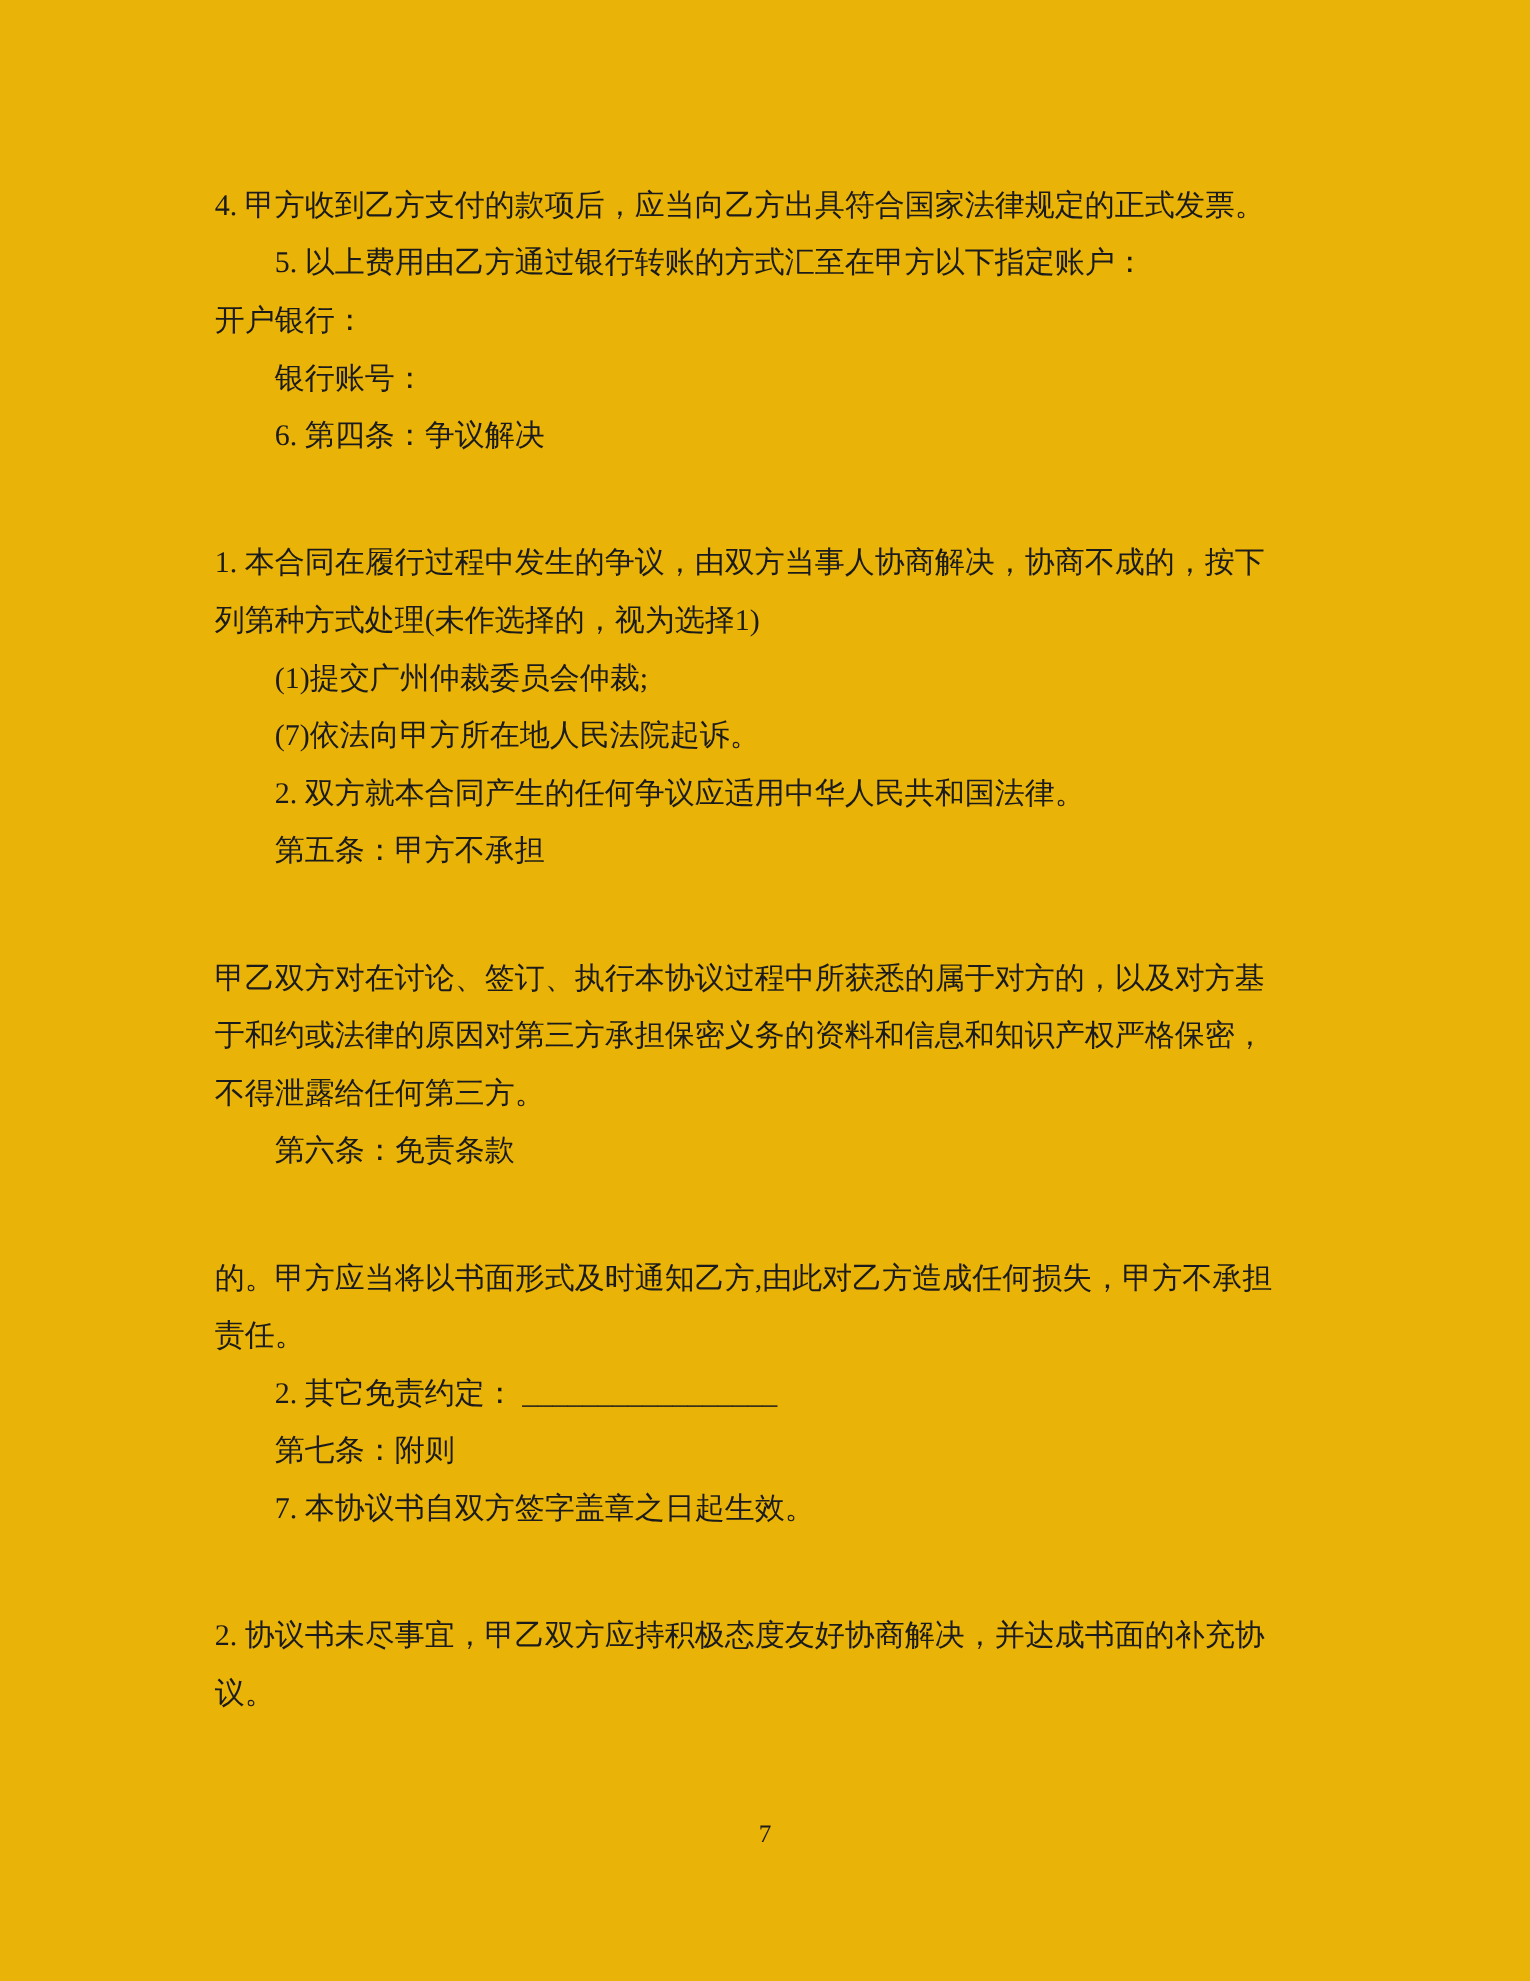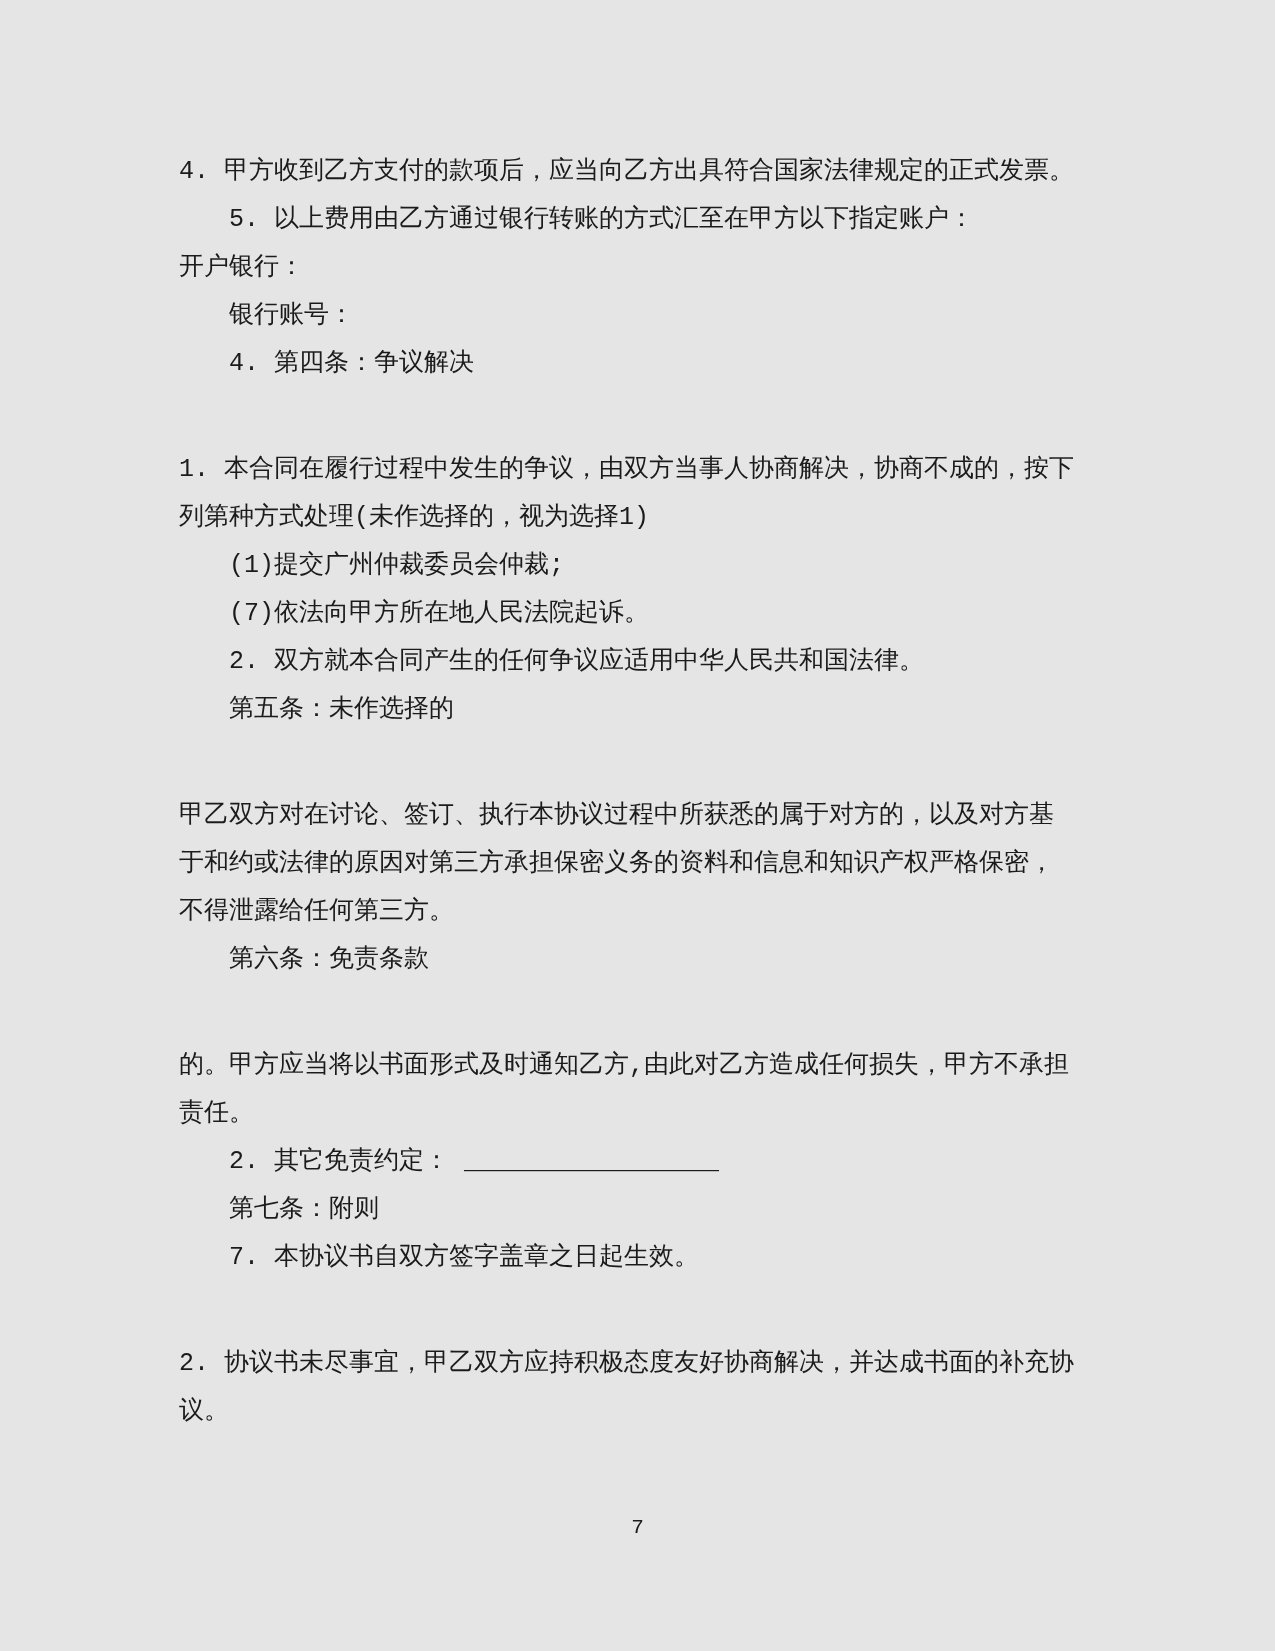--- a/index.html
+++ b/index.html
@@ -41,34 +41,34 @@
     left: 0;
     width: 1275px;
     text-align: center;
     font-size: 21px;
     line-height: 32px;
   }
 </style>
 </head>
 <body>
 
-<div class="page" style="color: rgb(27, 27, 27); background: #e5e5e5; font-family: Liberation Mono, monospace;">
+<div class="page" style="color: rgb(27, 27, 27); background: #eab308;">
   <div class="text-block" id="text-block">
       <div class="line">4. 甲方收到乙方支付的款项后，应当向乙方出具符合国家法律规定的正式发票。</div>
       <div class="line ind">5. 以上费用由乙方通过银行转账的方式汇至在甲方以下指定账户：</div>
       <div class="line">开户银行：</div>
       <div class="line ind">银行账号：</div>
-      <div class="line ind">4. 第四条：争议解决</div>
+      <div class="line ind">6. 第四条：争议解决</div>
       <div class="spacer"></div>
       <div class="line">1. 本合同在履行过程中发生的争议，由双方当事人协商解决，协商不成的，按下</div>
       <div class="line">列第种方式处理(未作选择的，视为选择1)</div>
       <div class="line ind">(1)提交广州仲裁委员会仲裁;</div>
       <div class="line ind">(7)依法向甲方所在地人民法院起诉。</div>
       <div class="line ind">2. 双方就本合同产生的任何争议应适用中华人民共和国法律。</div>
-      <div class="line ind">第五条：未作选择的</div>
+      <div class="line ind">第五条：甲方不承担</div>
       <div class="spacer"></div>
       <div class="line">甲乙双方对在讨论、签订、执行本协议过程中所获悉的属于对方的，以及对方基</div>
       <div class="line">于和约或法律的原因对第三方承担保密义务的资料和信息和知识产权严格保密，</div>
       <div class="line">不得泄露给任何第三方。</div>
       <div class="line ind">第六条：免责条款</div>
       <div class="spacer"></div>
       <div class="line">的。甲方应当将以书面形式及时通知乙方,由此对乙方造成任何损失，甲方不承担</div>
       <div class="line">责任。</div>
       <div class="line ind">2. 其它免责约定： _________________</div>
       <div class="line ind">第七条：附则</div>

